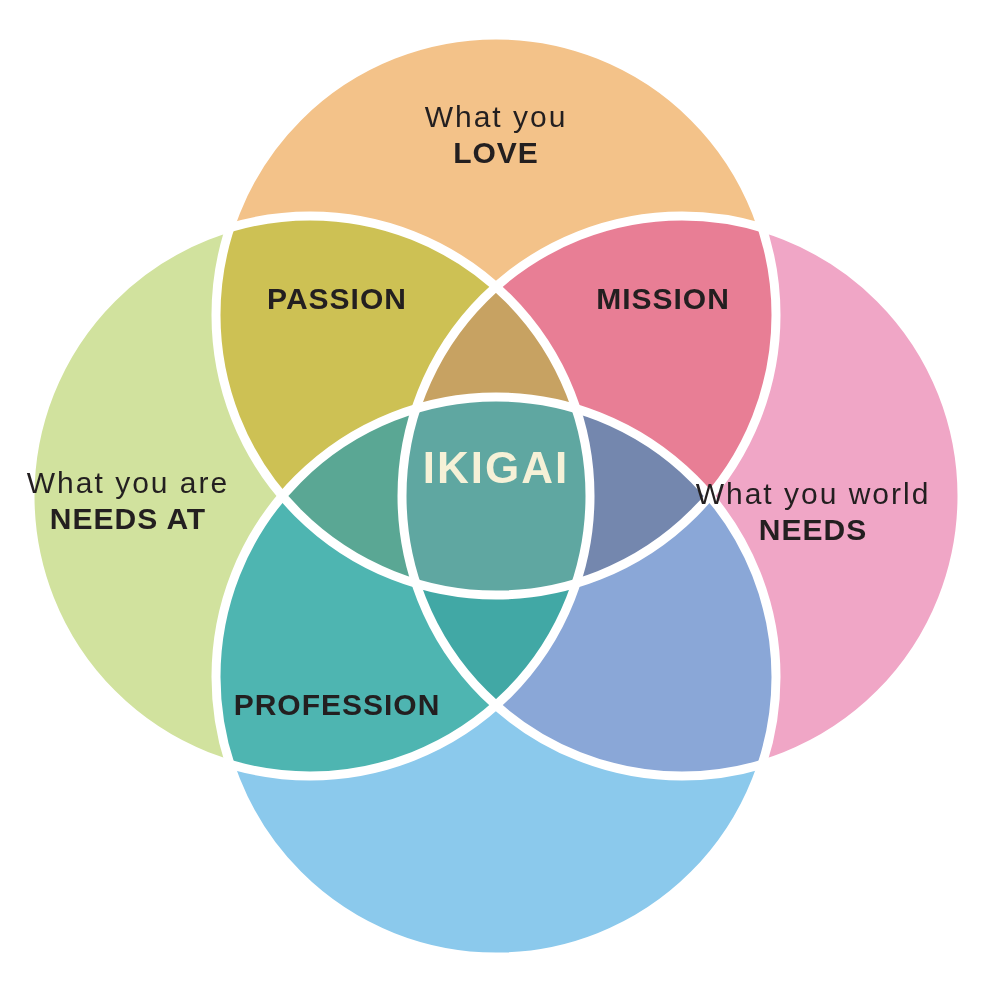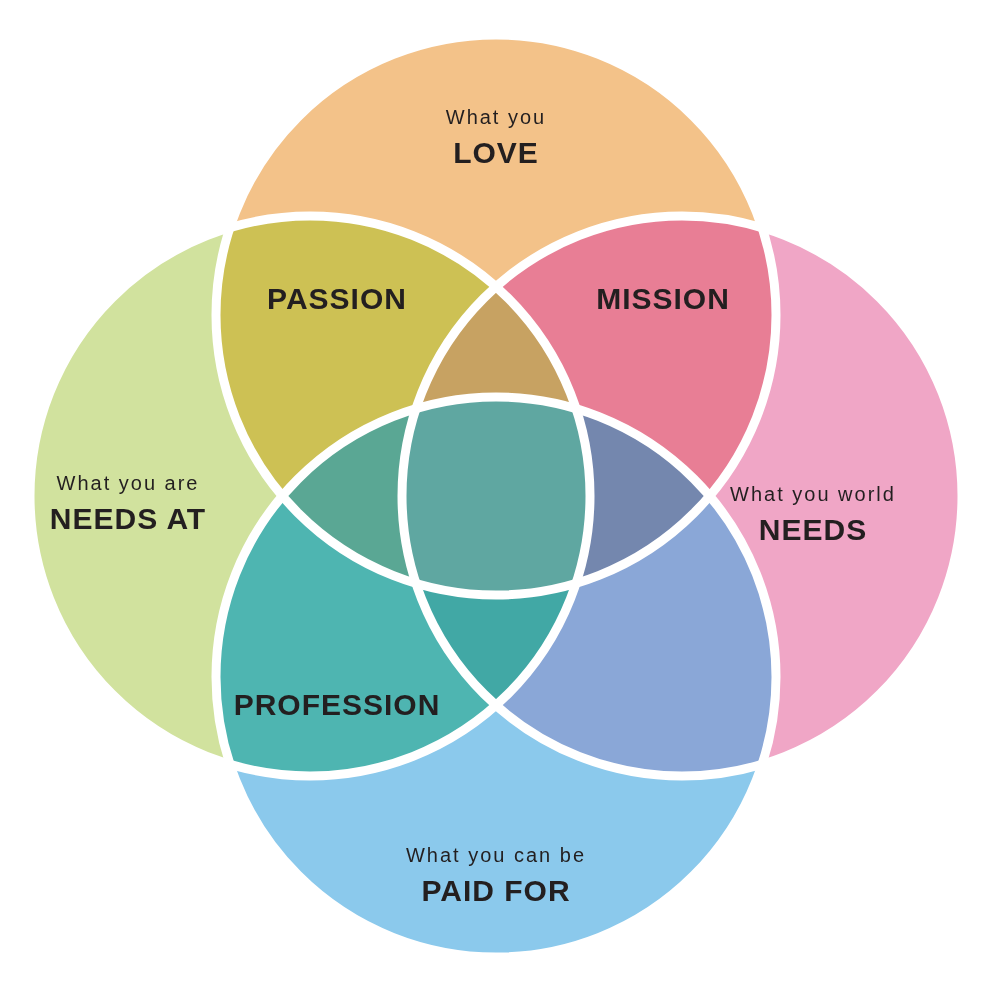--- a/index.html
+++ b/index.html
@@ -20,21 +20,21 @@
     left: 0;
     top: 0;
     width: 992px;
     height: 992px;
   }
   .lbl {
     position: absolute;
     color: #231f20;
   }
   .t-reg {
-    font-size: 20px;
+    font-size: 30px;
     line-height: 34px;
     letter-spacing: 2px;
     font-weight: 400;
   }
   .t-bold {
     font-size: 30px;
     line-height: 38px;
     letter-spacing: 1px;
     font-weight: 700;
   }
@@ -145,25 +145,22 @@
   <div class="lbl ta-r" style="left:18px; top:466px; width:220px;">
     <div class="t-reg">What you are</div>
     <div class="t-bold">NEEDS AT</div>
   </div>
 
   <div class="lbl ta-r" style="left:676px; top:477px; width:274px;">
     <div class="t-reg">What you world</div>
     <div class="t-bold">NEEDS</div>
   </div>
 
-  <div class="lbl ta-c" style="left:316px; top:838px; width:360px;">
-    <div class="t-reg">What you can be</div>
-    <div class="t-bold">PAID FOR</div>
-  </div>
 
   <div class="lbl t-bold ta-c" style="left:217px; top:280px; width:240px;">PASSION</div>
   <div class="lbl t-bold ta-c" style="left:543px; top:280px; width:240px;">MISSION</div>
   <div class="lbl t-bold ta-c" style="left:207px; top:686px; width:260px;">PROFESSION</div>
 
   <div class="center-lbl">
+    <div class="ikigai-title">IKIGAI</div>
   </div>
 
 </div>
 
 </body></html>

